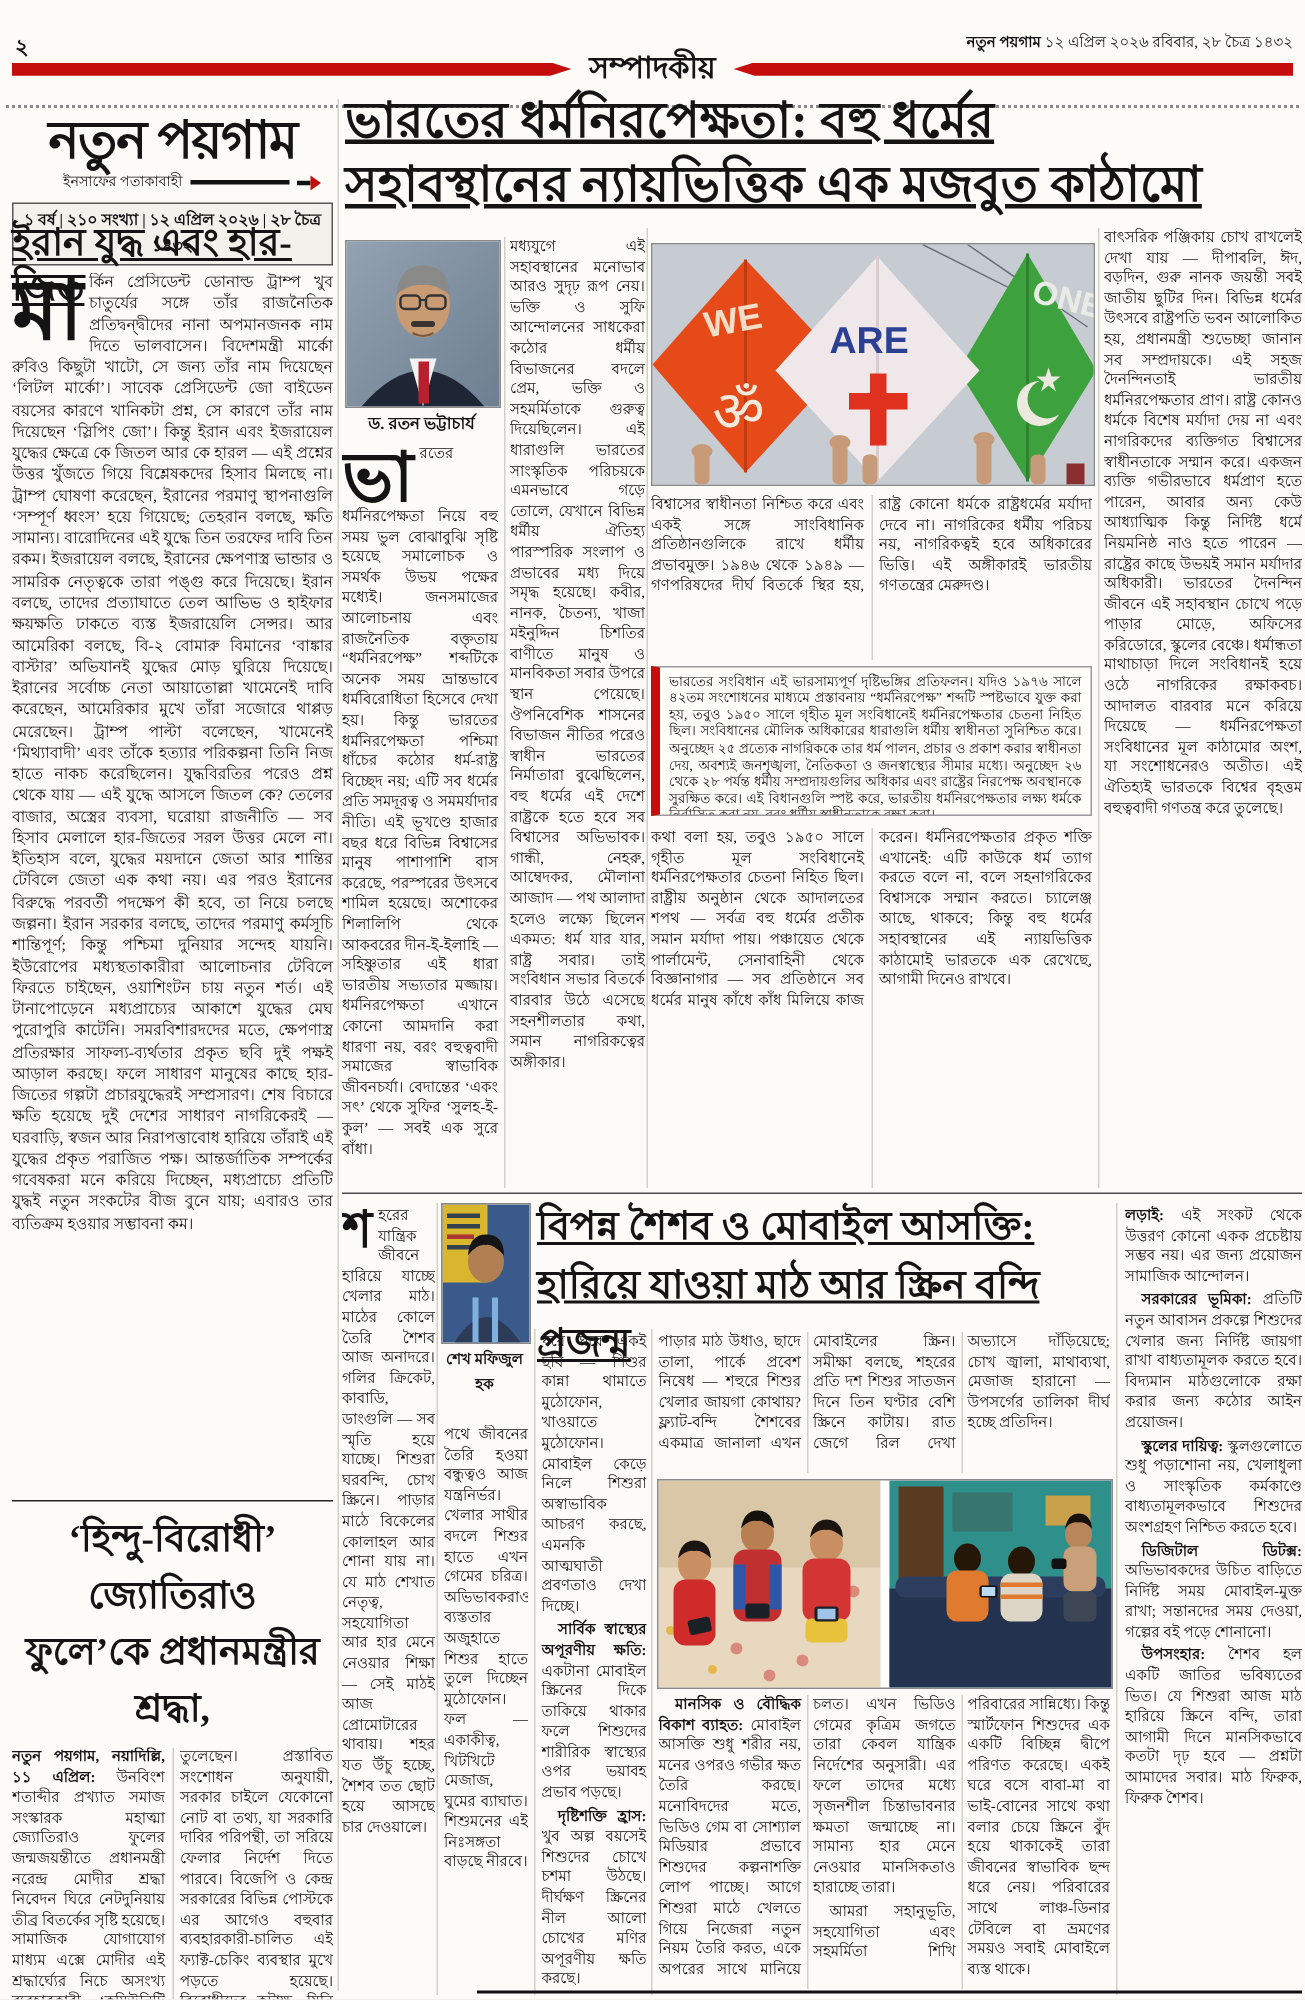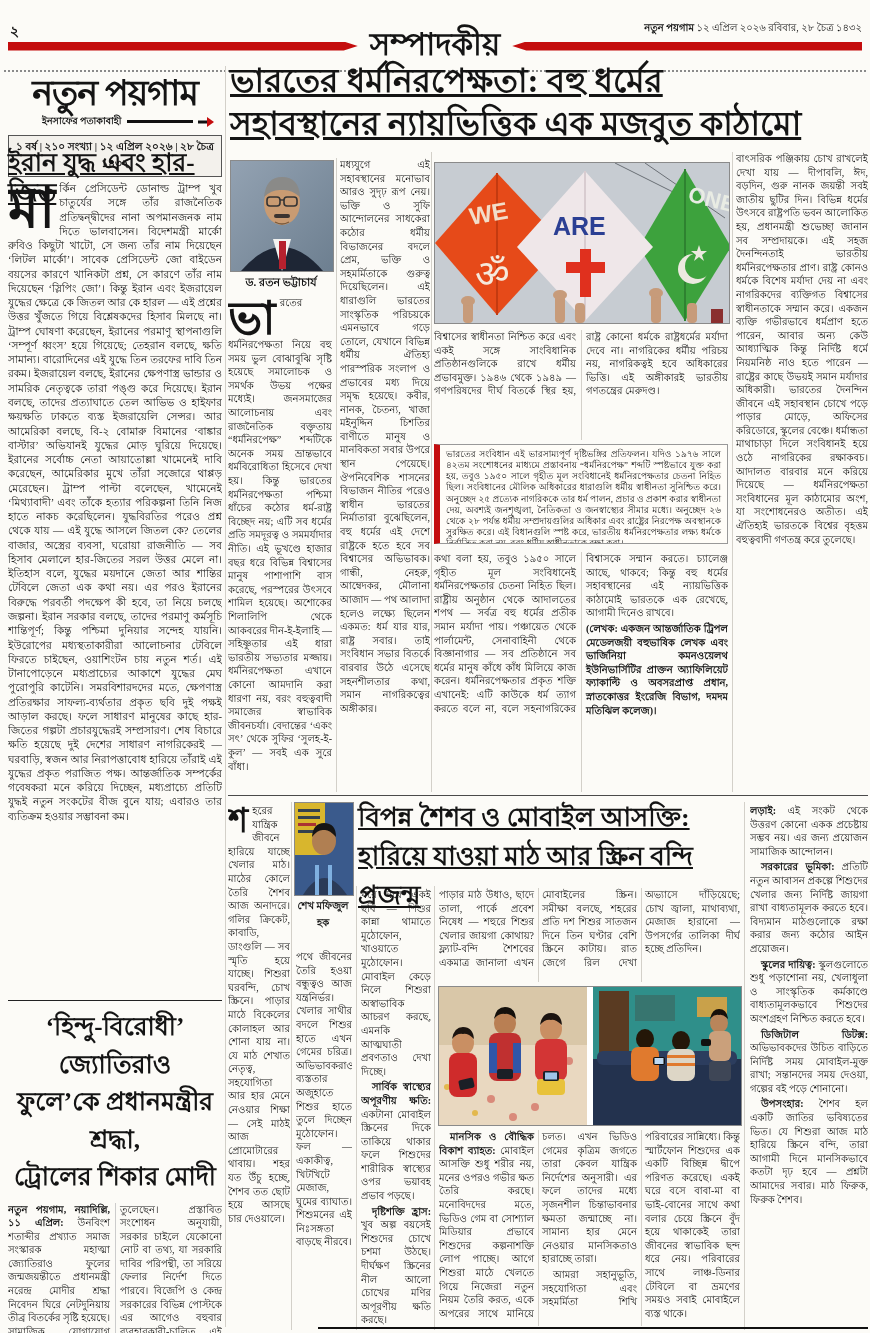--- a/index.html
+++ b/index.html
@@ -12,27 +12,27 @@
   .runin{font-weight:bold;}
   .dc{float:left;font-weight:bold;font-size:46px;line-height:.85;padding:3px 4px 0 0;}
   .dc.big{font-size:56px;}
   
   .pgnum{left:10px;top:20px;font-size:14px;font-weight:bold;}
   .dateline{right:8px;top:20px;font-size:10px;}
   .banner{left:8px;top:28px;width:854px;height:36px;display:flex;align-items:center;gap:8px;}
   .bar{flex:1;height:9px;background:#c40d0d;}
   .bar-l{clip-path:polygon(0 0,calc(100% - 14px) 0,100% 50%,calc(100% - 14px) 100%,0 100%);}
   .bar-r{clip-path:polygon(14px 0,100% 0,100% 100%,14px 100%,0 50%);}
-  .section-title{font-size:31px;font-weight:bold;white-space:nowrap;padding:0 4px;}
+  .section-title{font-size:20px;font-weight:bold;white-space:nowrap;padding:0 4px;}
   .dotline{left:4px;top:70px;width:862px;border-top:2px dotted #8a8a8a;}
   
   .masthead{left:8px;top:76px;width:214px;text-align:center;}
   .mh-title{font-size:35px;font-weight:900;letter-spacing:-1px;line-height:1;}
   .mh-tagrow{display:flex;align-items:center;gap:5px;margin:3px 8px 0 34px;}
-  .mh-tag{font-size:9.5px;font-weight:bold;white-space:nowrap;}
+  .mh-tag{font-size:9.5px;font-weight:normal;white-space:nowrap;}
   .mh-line{flex:1;height:3px;background:#111;}
   .mh-issue{margin-top:6px;border:1.5px solid #555;background:#f3f1ec;font-size:10.5px;
             font-weight:bold;padding:3px 2px;}
   
   .vline{position:absolute;width:0;border-left:1px solid #d3d0c9;}
   .hline{position:absolute;height:0;border-top:1px solid #4a4a4a;}
   
   .headline{font-weight:bold;text-align:left;text-decoration:underline;}
   .headline span{display:block;}
   .iran-h{left:8px;top:148px;width:214px;font-size:25px;line-height:1.2;}
@@ -97,21 +97,20 @@
   </div>
   <div class="abs bt" style="left:8px;top:182px;width:214px;height:812px;font-size:10.5px;">
     <span class="dc big">মা</span>
     <span>র্কিন প্রেসিডেন্ট ডোনাল্ড ট্রাম্প খুব চাতুর্যের সঙ্গে তাঁর রাজনৈতিক প্রতিদ্বন্দ্বীদের নানা অপমানজনক নাম দিতে ভালবাসেন। বিদেশমন্ত্রী মার্কো রুবিও কিছুটা খাটো, সে জন্য তাঁর নাম দিয়েছেন ‘লিটল মার্কো’। সাবেক প্রেসিডেন্ট জো বাইডেন বয়সের কারণে খানিকটা প্রশ্ন, সে কারণে তাঁর নাম দিয়েছেন ‘স্লিপিং জো’। কিন্তু ইরান এবং ইজরায়েল যুদ্ধের ক্ষেত্রে কে জিতল আর কে হারল — এই প্রশ্নের উত্তর খুঁজতে গিয়ে বিশ্লেষকদের হিসাব মিলছে না। ট্রাম্প ঘোষণা করেছেন, ইরানের পরমাণু স্থাপনাগুলি ‘সম্পূর্ণ ধ্বংস’ হয়ে গিয়েছে; তেহরান বলছে, ক্ষতি সামান্য। বারোদিনের এই যুদ্ধে তিন তরফের দাবি তিন রকম। ইজরায়েল বলছে, ইরানের ক্ষেপণাস্ত্র ভান্ডার ও সামরিক নেতৃত্বকে তারা পঙ্গু করে দিয়েছে। ইরান বলছে, তাদের প্রত্যাঘাতে তেল আভিভ ও হাইফার ক্ষয়ক্ষতি ঢাকতে ব্যস্ত ইজরায়েলি সেন্সর। আর আমেরিকা বলছে, বি-২ বোমারু বিমানের ‘বাঙ্কার বাস্টার’ অভিযানই যুদ্ধের মোড় ঘুরিয়ে দিয়েছে। ইরানের সর্বোচ্চ নেতা আয়াতোল্লা খামেনেই দাবি করেছেন, আমেরিকার মুখে তাঁরা সজোরে থাপ্পড় মেরেছেন। ট্রাম্প পাল্টা বলেছেন, খামেনেই ‘মিথ্যাবাদী’ এবং তাঁকে হত্যার পরিকল্পনা তিনি নিজ হাতে নাকচ করেছিলেন। যুদ্ধবিরতির পরেও প্রশ্ন থেকে যায় — এই যুদ্ধে আসলে জিতল কে? তেলের বাজার, অস্ত্রের ব্যবসা, ঘরোয়া রাজনীতি — সব হিসাব মেলালে হার-জিতের সরল উত্তর মেলে না। ইতিহাস বলে, যুদ্ধের ময়দানে জেতা আর শান্তির টেবিলে জেতা এক কথা নয়। এর পরও ইরানের বিরুদ্ধে পরবর্তী পদক্ষেপ কী হবে, তা নিয়ে চলছে জল্পনা। ইরান সরকার বলছে, তাদের পরমাণু কর্মসূচি শান্তিপূর্ণ; কিন্তু পশ্চিমা দুনিয়ার সন্দেহ যায়নি। ইউরোপের মধ্যস্থতাকারীরা আলোচনার টেবিলে ফিরতে চাইছেন, ওয়াশিংটন চায় নতুন শর্ত। এই টানাপোড়েনে মধ্যপ্রাচ্যের আকাশে যুদ্ধের মেঘ পুরোপুরি কাটেনি। সমরবিশারদদের মতে, ক্ষেপণাস্ত্র প্রতিরক্ষার সাফল্য-ব্যর্থতার প্রকৃত ছবি দুই পক্ষই আড়াল করছে। ফলে সাধারণ মানুষের কাছে হার-জিতের গল্পটা প্রচারযুদ্ধেরই সম্প্রসারণ। শেষ বিচারে ক্ষতি হয়েছে দুই দেশের সাধারণ নাগরিকেরই — ঘরবাড়ি, স্বজন আর নিরাপত্তাবোধ হারিয়ে তাঁরাই এই যুদ্ধের প্রকৃত পরাজিত পক্ষ। আন্তর্জাতিক সম্পর্কের গবেষকরা মনে করিয়ে দিচ্ছেন, মধ্যপ্রাচ্যে প্রতিটি যুদ্ধই নতুন সংকটের বীজ বুনে যায়; এবারও তার ব্যতিক্রম হওয়ার সম্ভাবনা কম।</span>
   </div>
 
   <div class="abs phule">
     <div class="phule-h">
       <span style="display:block">‘হিন্দু-বিরোধী’ জ্যোতিরাও</span>
       <span style="display:block">ফুলে’কে প্রধানমন্ত্রীর শ্রদ্ধা,</span>
-      <span style="display:block">ট্রোলের শিকার মোদী</span>
     </div>
     <div class="bt phule-body">
       <b class="runin">নতুন পয়গাম, নয়াদিল্লি, ১১ এপ্রিল:</b>
       <span>উনবিংশ শতাব্দীর প্রখ্যাত সমাজ সংস্কারক মহাত্মা জ্যোতিরাও ফুলের জন্মজয়ন্তীতে প্রধানমন্ত্রী নরেন্দ্র মোদীর শ্রদ্ধা নিবেদন ঘিরে নেটদুনিয়ায় তীব্র বিতর্কের সৃষ্টি হয়েছে। সামাজিক যোগাযোগ মাধ্যম এক্সে মোদীর এই শ্রদ্ধার্ঘ্যের নিচে অসংখ্য ব্যবহারকারী ‘কমিউনিটি নোটস’ জুড়ে প্রশ্ন তুলেছেন। প্রস্তাবিত সংশোধন অনুযায়ী, সরকার চাইলে যেকোনো নোট বা তথ্য, যা সরকারি দাবির পরিপন্থী, তা সরিয়ে ফেলার নির্দেশ দিতে পারবে। বিজেপি ও কেন্দ্র সরকারের বিভিন্ন পোস্টকে এর আগেও বহুবার ব্যবহারকারী-চালিত এই ফ্যাক্ট-চেকিং ব্যবস্থার মুখে পড়তে হয়েছে। বিরোধীদের কটাক্ষ, যিনি ফুলের আদর্শের বিরোধী রাজনীতি করেন, তাঁর শ্রদ্ধা লোকদেখানো। পাল্টা বিজেপির দাবি, সংস্কারকের উত্তরাধিকার কারও একার সম্পত্তি নয়।</span>
     </div>
   </div>
 
   <div class="abs headline main-h">
     <span>ভারতের ধর্মনিরপেক্ষতা: বহু ধর্মের</span>
     <span>সহাবস্থানের ন্যায়ভিত্তিক এক মজবুত কাঠামো</span>
@@ -192,21 +191,20 @@
   <div class="abs bt cols2" style="left:434px;top:330px;width:294px;height:110px;">
     <span>বিশ্বাসের স্বাধীনতা নিশ্চিত করে এবং একই সঙ্গে সাংবিধানিক প্রতিষ্ঠানগুলিকে রাখে ধর্মীয় প্রভাবমুক্ত। ১৯৪৬ থেকে ১৯৪৯ — গণপরিষদের দীর্ঘ বিতর্কে স্থির হয়, রাষ্ট্র কোনো ধর্মকে রাষ্ট্রধর্মের মর্যাদা দেবে না। নাগরিকের ধর্মীয় পরিচয় নয়, নাগরিকত্বই হবে অধিকারের ভিত্তি। এই অঙ্গীকারই ভারতীয় গণতন্ত্রের মেরুদণ্ড।</span>
   </div>
 
   <div class="abs pq">
     <span>ভারতের সংবিধান এই ভারসাম্যপূর্ণ দৃষ্টিভঙ্গির প্রতিফলন। যদিও ১৯৭৬ সালে ৪২তম সংশোধনের মাধ্যমে প্রস্তাবনায় “ধর্মনিরপেক্ষ” শব্দটি স্পষ্টভাবে যুক্ত করা হয়, তবুও ১৯৫০ সালে গৃহীত মূল সংবিধানেই ধর্মনিরপেক্ষতার চেতনা নিহিত ছিল। সংবিধানের মৌলিক অধিকারের ধারাগুলি ধর্মীয় স্বাধীনতা সুনিশ্চিত করে। অনুচ্ছেদ ২৫ প্রত্যেক নাগরিককে তার ধর্ম পালন, প্রচার ও প্রকাশ করার স্বাধীনতা দেয়, অবশ্যই জনশৃঙ্খলা, নৈতিকতা ও জনস্বাস্থ্যের সীমার মধ্যে। অনুচ্ছেদ ২৬ থেকে ২৮ পর্যন্ত ধর্মীয় সম্প্রদায়গুলির অধিকার এবং রাষ্ট্রের নিরপেক্ষ অবস্থানকে সুরক্ষিত করে। এই বিধানগুলি স্পষ্ট করে, ভারতীয় ধর্মনিরপেক্ষতার লক্ষ্য ধর্মকে নির্বাসিত করা নয়, বরং ধর্মীয় স্বাধীনতাকে রক্ষা করা।</span>
   </div>
 
   <div class="abs bt cols2" style="left:434px;top:552px;width:294px;height:240px;">
     <p class="noind">কথা বলা হয়, তবুও ১৯৫০ সালে গৃহীত মূল সংবিধানেই ধর্মনিরপেক্ষতার চেতনা নিহিত ছিল। রাষ্ট্রীয় অনুষ্ঠান থেকে আদালতের শপথ — সর্বত্র বহু ধর্মের প্রতীক সমান মর্যাদা পায়। পঞ্চায়েত থেকে পার্লামেন্ট, সেনাবাহিনী থেকে বিজ্ঞানাগার — সব প্রতিষ্ঠানে সব ধর্মের মানুষ কাঁধে কাঁধ মিলিয়ে কাজ করেন। ধর্মনিরপেক্ষতার প্রকৃত শক্তি এখানেই: এটি কাউকে ধর্ম ত্যাগ করতে বলে না, বলে সহনাগরিকের বিশ্বাসকে সম্মান করতে। চ্যালেঞ্জ আছে, থাকবে; কিন্তু বহু ধর্মের সহাবস্থানের এই ন্যায়ভিত্তিক কাঠামোই ভারতকে এক রেখেছে, আগামী দিনেও রাখবে।</p>
-    <p class="note noind">(লেখক: একজন আন্তর্জাতিক ট্রিপল মেডেলজয়ী বহুভাষিক লেখক এবং ভার্জিনিয়া কমনওয়েলথ ইউনিভার্সিটির প্রাক্তন অ্যাফিলিয়েট ফ্যাকাল্টি ও অবসরপ্রাপ্ত প্রধান, স্নাতকোত্তর ইংরেজি বিভাগ, দমদম মতিঝিল কলেজ)।</p>
   </div>
 
   <div class="abs bt" style="left:736px;top:152px;width:132px;height:640px;">
     <span>বাৎসরিক পঞ্জিকায় চোখ রাখলেই দেখা যায় — দীপাবলি, ঈদ, বড়দিন, গুরু নানক জয়ন্তী সবই জাতীয় ছুটির দিন। বিভিন্ন ধর্মের উৎসবে রাষ্ট্রপতি ভবন আলোকিত হয়, প্রধানমন্ত্রী শুভেচ্ছা জানান সব সম্প্রদায়কে। এই সহজ দৈনন্দিনতাই ভারতীয় ধর্মনিরপেক্ষতার প্রাণ। রাষ্ট্র কোনও ধর্মকে বিশেষ মর্যাদা দেয় না এবং নাগরিকদের ব্যক্তিগত বিশ্বাসের স্বাধীনতাকে সম্মান করে। একজন ব্যক্তি গভীরভাবে ধর্মপ্রাণ হতে পারেন, আবার অন্য কেউ আধ্যাত্মিক কিন্তু নির্দিষ্ট ধর্মে নিয়মনিষ্ঠ নাও হতে পারেন — রাষ্ট্রের কাছে উভয়ই সমান মর্যাদার অধিকারী। ভারতের দৈনন্দিন জীবনে এই সহাবস্থান চোখে পড়ে পাড়ার মোড়ে, অফিসের করিডোরে, স্কুলের বেঞ্চে। ধর্মান্ধতা মাথাচাড়া দিলে সংবিধানই হয়ে ওঠে নাগরিকের রক্ষাকবচ। আদালত বারবার মনে করিয়ে দিয়েছে — ধর্মনিরপেক্ষতা সংবিধানের মূল কাঠামোর অংশ, যা সংশোধনেরও অতীত। এই ঐতিহ্যই ভারতকে বিশ্বের বৃহত্তম বহুত্ববাদী গণতন্ত্র করে তুলেছে।</span>
   </div>
 
   <div class="hline" style="left:228px;top:795px;width:640px;border-top-width:1.5px;"></div>
 
   <div class="abs headline mob-h">
     <span>বিপন্ন শৈশব ও মোবাইল আসক্তি:</span>

